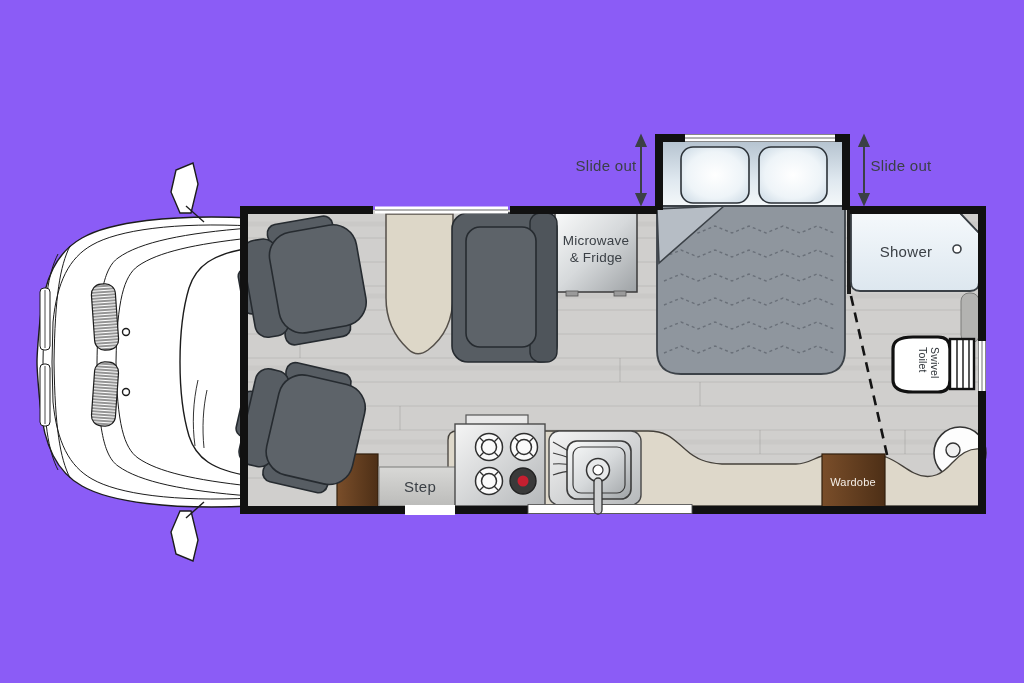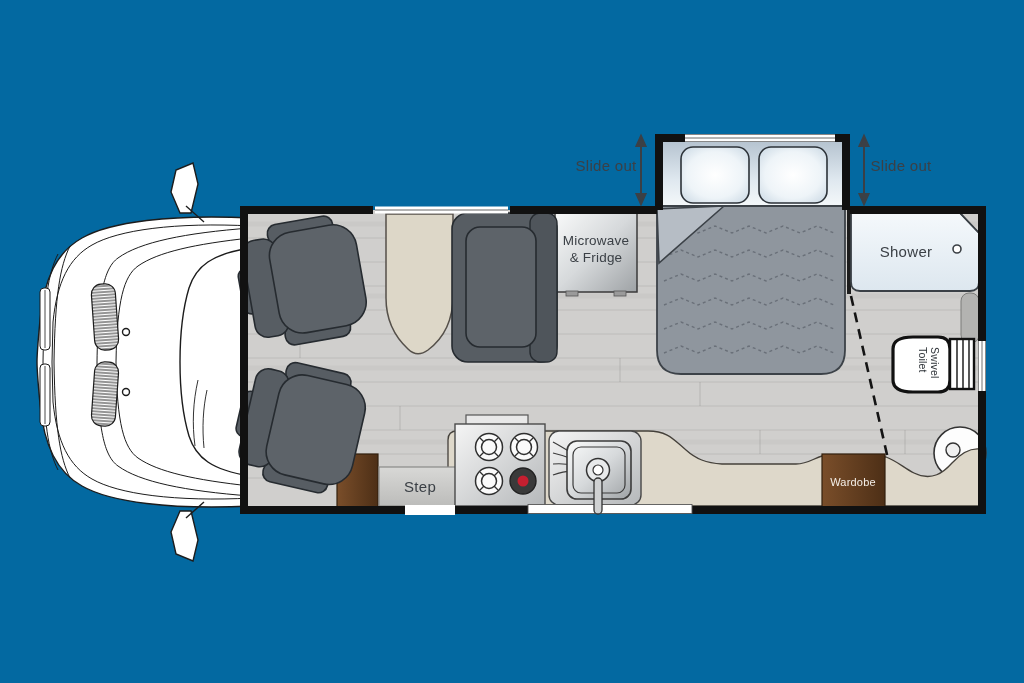--- a/index.html
+++ b/index.html
@@ -1,16 +1,16 @@
 <!DOCTYPE html>
 <html><head>
 <meta charset="utf-8">
 <style>
   html,body{margin:0;padding:0;background:#ffffff;}
-  .stage{position:relative;width:1024px;height:683px;background:#0369a1;overflow:hidden;
+  .stage{position:relative;width:1024px;height:683px;background:#8b5cf6;overflow:hidden;
          font-family:"Liberation Sans", sans-serif;}
   svg text{font-family:"Liberation Sans", sans-serif;}
   .lbl{fill:#3b4046;font-size:15px;letter-spacing:.3px;}
   .lbl-sm{fill:#3b4046;font-size:13.5px;letter-spacing:.2px;}
   .lbl-xs{fill:#2e3338;font-size:10.5px;letter-spacing:.2px;}
   .lbl-white{fill:#f4efe8;font-size:11px;letter-spacing:.2px;}
 </style>
 </head>
 <body>
 

